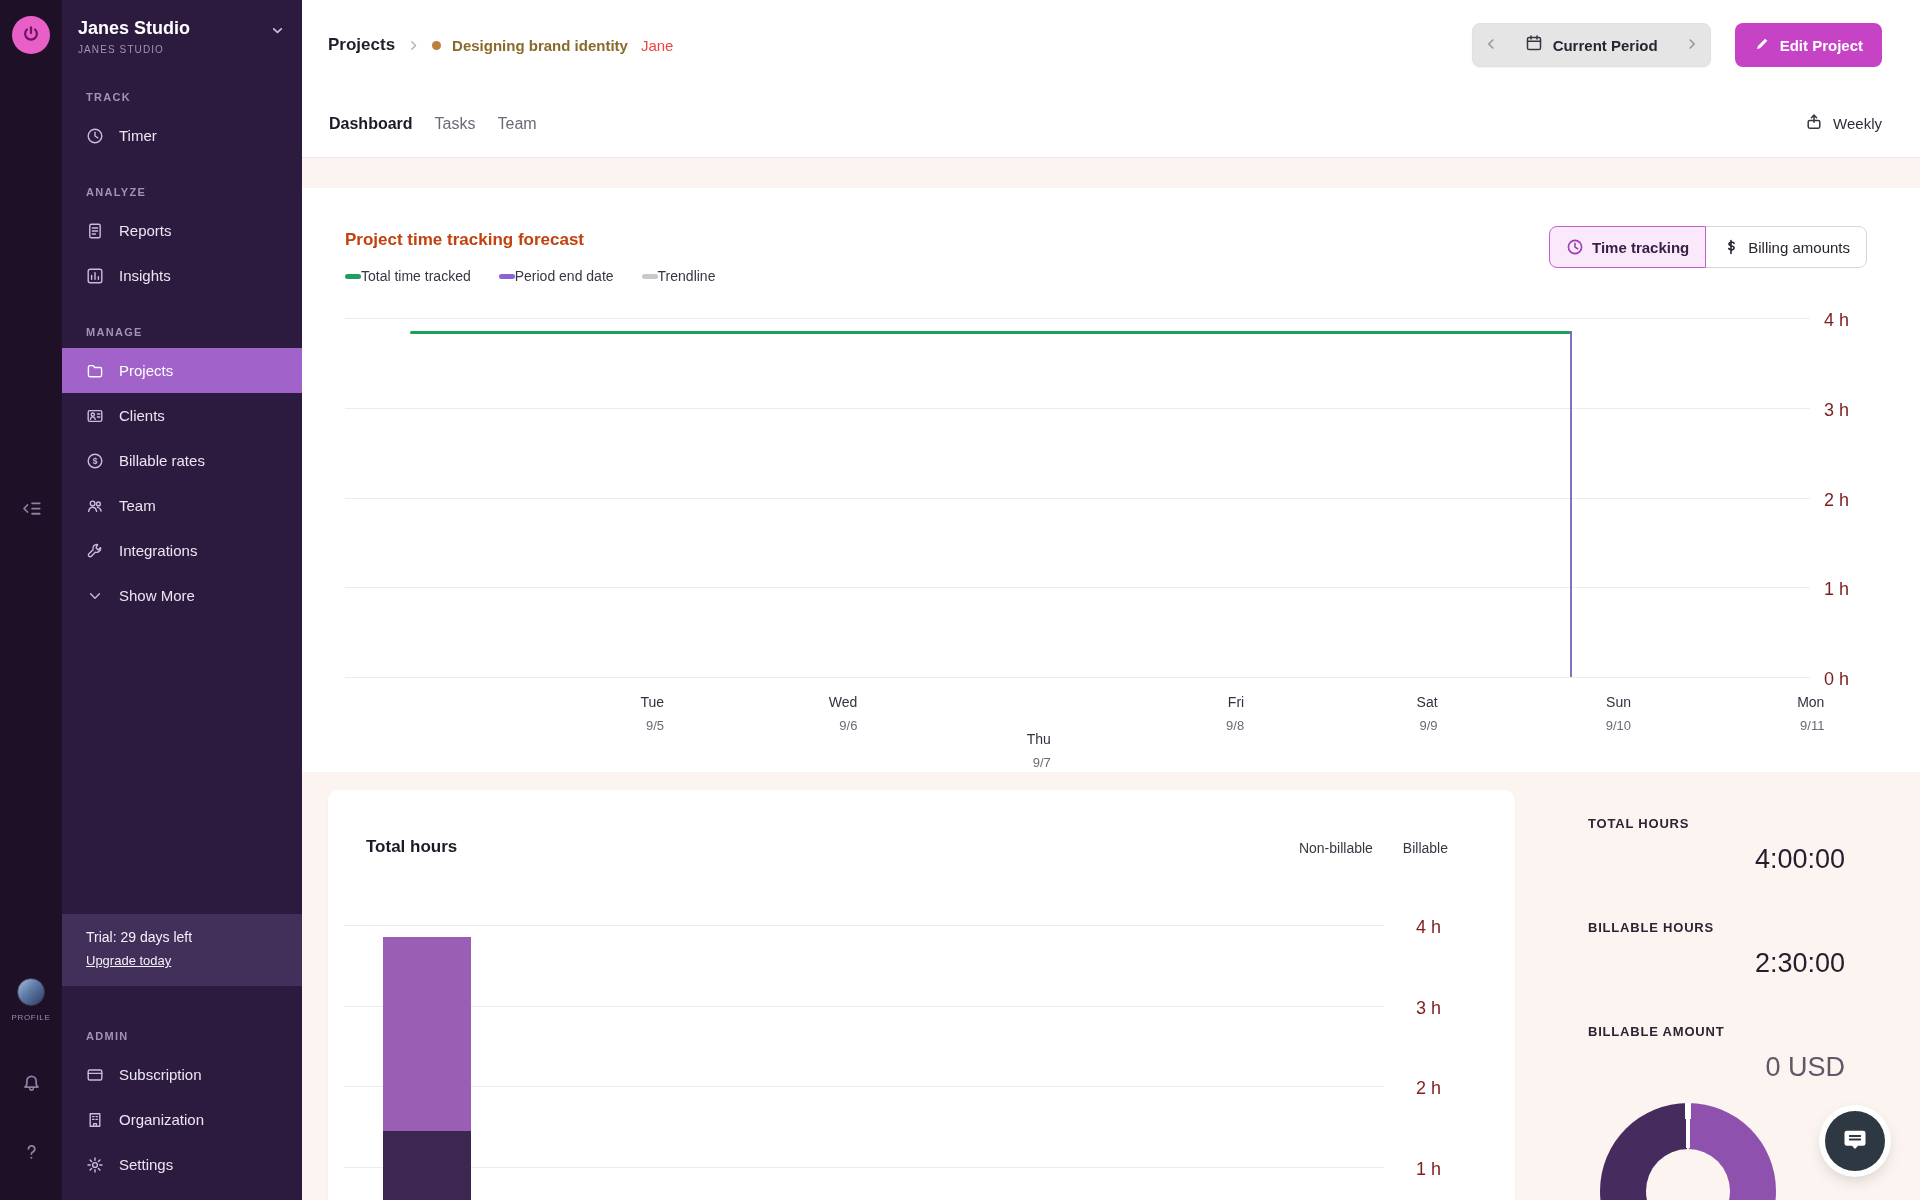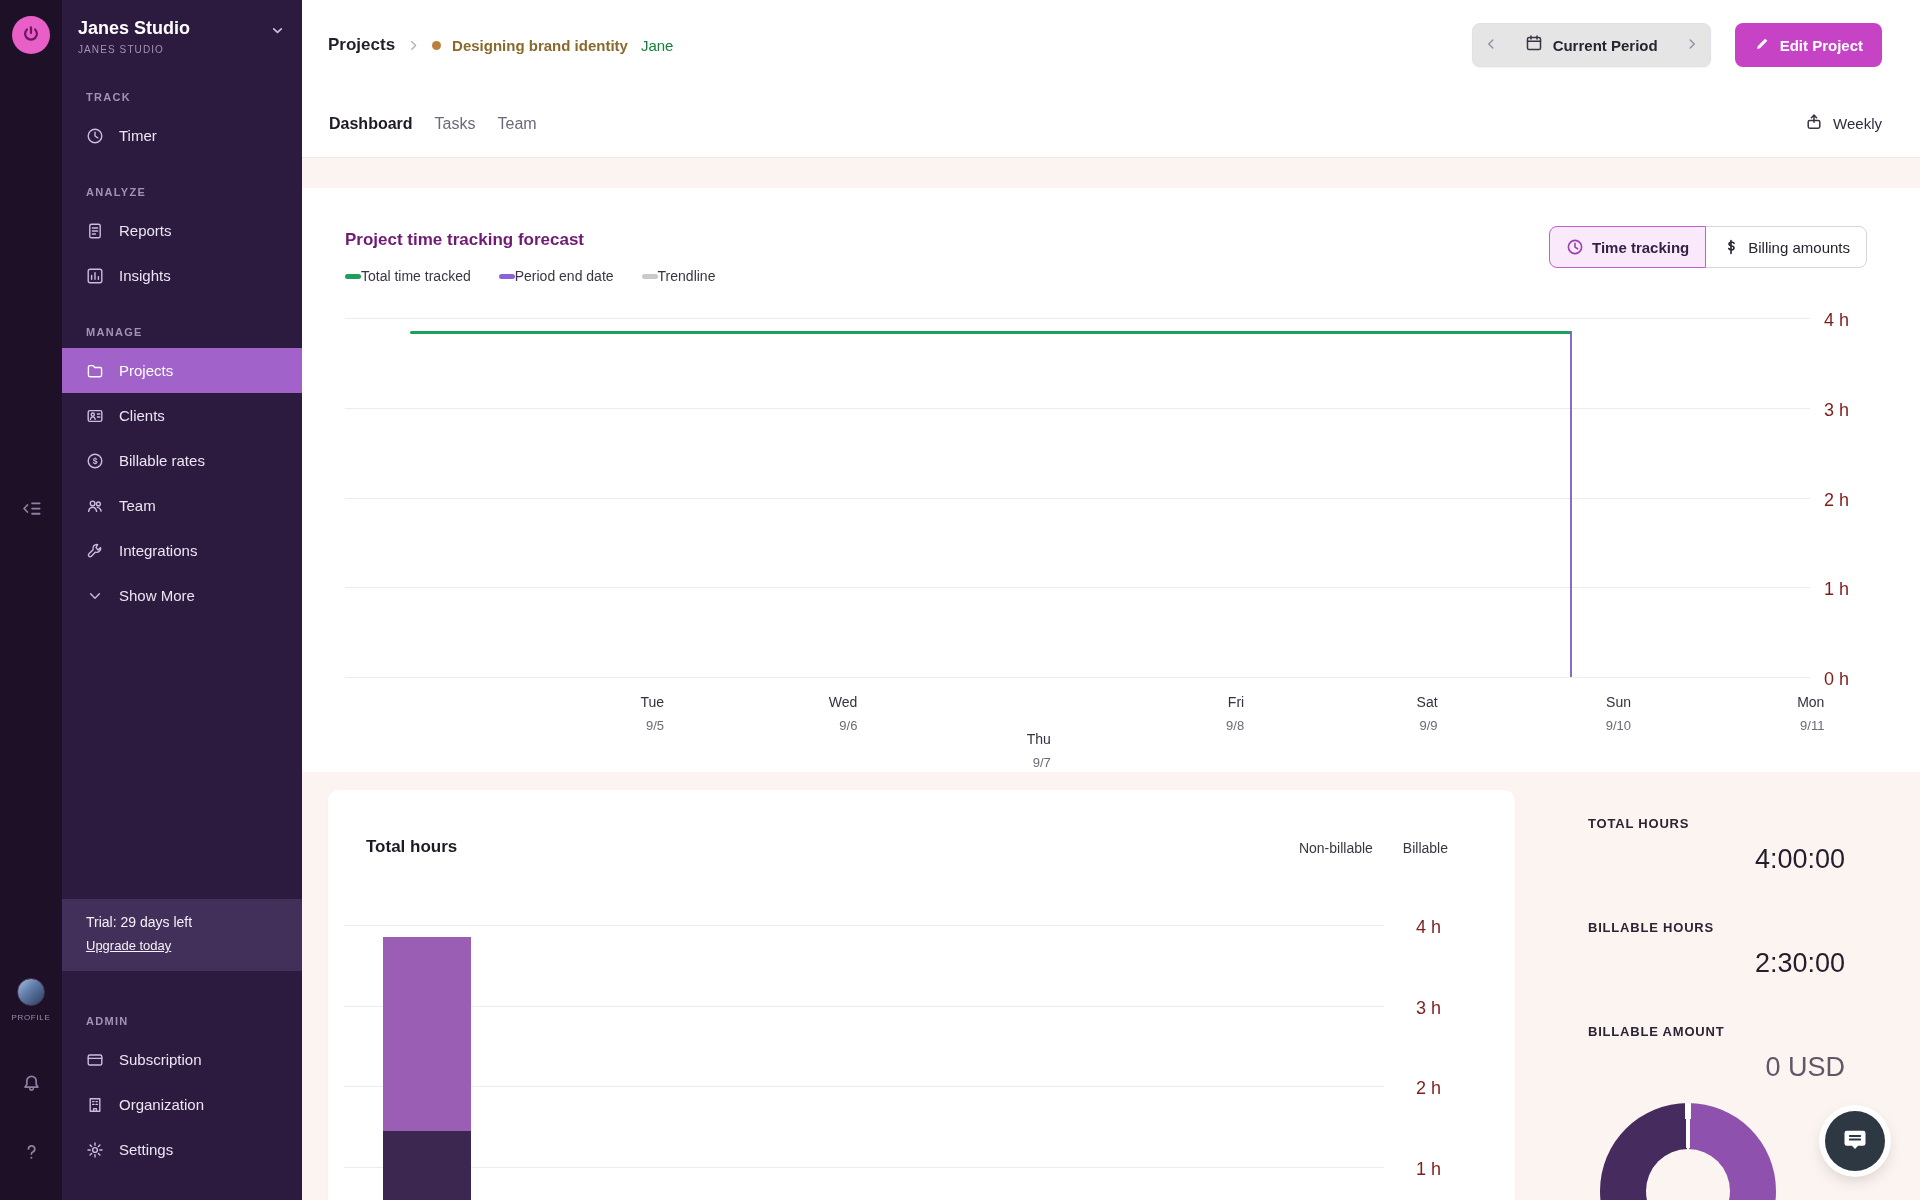--- a/index.html
+++ b/index.html
@@ -29,52 +29,52 @@
   .nav-section-label{margin:28px 0 10px;padding:0 24px;font-size:11px;font-weight:bold;letter-spacing:1.3px;color:#a292b6;flex:none}
   .nav-item{display:flex;align-items:center;gap:15px;height:45px;padding:0 24px;font-size:15px;color:#ece5f3;cursor:pointer;flex:none}
   .nav-item.active{background:#a163c9;color:#fff}
   .nav-icon{width:18px;height:18px;color:#cbbcda;flex:none;display:grid;place-items:center}
   .nav-item.active .nav-icon{color:#fff}
   .nav-icon svg{width:18px;height:18px;fill:none;stroke:currentColor;stroke-width:1.4;stroke-linecap:round;stroke-linejoin:round}
   .sidebar-spacer{flex:1}
   .trial{background:#42305a;padding:15px 24px 17px;flex:none}
   .trial-text{font-size:14px;color:#f5f0f9}
   .trial-link{display:inline-block;margin-top:8px;font-size:13px;color:#f5f0f9;text-decoration:underline;cursor:pointer}
-  .admin{padding-top:16px;padding-bottom:28px;flex:none}
+  .admin{padding-top:16px;padding-bottom:13px;flex:none}
 
   
   .main{position:absolute;left:302px;top:0;right:0;bottom:0;background:#fcf4f1}
   .topbar{height:90px;background:#fff;display:flex;align-items:center;padding:0 38px 0 26px}
   .crumbs{display:flex;align-items:center;gap:11px}
   .crumb-root{font-size:17px;font-weight:bold;color:#241e2b;cursor:pointer}
   .crumb-sep{color:#b7b1bd;display:grid;place-items:center}
   .crumb-sep svg{width:15px;height:15px;fill:none;stroke:currentColor;stroke-width:1.8;stroke-linecap:round;stroke-linejoin:round}
   .proj-dot{width:9px;height:9px;border-radius:50%;background:#bb803e}
   .crumb-project{font-size:15px;font-weight:600;color:#8a6a2c;cursor:pointer}
-  .crumb-client{font-size:15px;color:#15803d;margin-left:2px}
+  .crumb-client{font-size:15px;color:#ef4444;margin-left:2px}
   .top-actions{margin-left:auto;display:flex;align-items:center;gap:24px}
   .period{display:flex;align-items:center;height:44px;background:#e5e5e5;border:1px solid #e3dfe6;border-radius:8px;box-shadow:0 1px 2px rgba(40,30,50,.06)}
   .period-nav{width:36px;height:100%;display:grid;place-items:center;color:#9a93a4;cursor:pointer;background:none;border:none}
   .period-nav svg{width:16px;height:16px;fill:none;stroke:currentColor;stroke-width:1.8;stroke-linecap:round;stroke-linejoin:round}
   .period-mid{display:flex;align-items:center;gap:10px;padding:0 16px;cursor:pointer}
   .period-mid svg{width:18px;height:18px;fill:none;stroke:#3c3444;stroke-width:1.5;stroke-linecap:round;stroke-linejoin:round}
   .period-label{font-size:15px;font-weight:600;color:#2a2331;white-space:nowrap}
   .edit-btn{display:flex;align-items:center;gap:9px;height:44px;padding:0 19px;background:#c643c6;border:none;border-radius:8px;color:#fff;font-size:15px;font-weight:bold;cursor:pointer}
   .edit-btn svg{width:17px;height:17px}
   .tabbar{height:68px;background:#fff;border-bottom:1px solid #ece8ed;display:flex;align-items:center;padding:0 38px 0 27px}
   .tab-list{display:flex;align-items:center;gap:22px}
   .tab{font-size:16px;color:#6f6878;cursor:pointer}
   .tab.active{color:#1f1926;font-weight:bold}
   .weekly{margin-left:auto;display:flex;align-items:center;gap:10px;color:#332c3b;font-size:15px;cursor:pointer}
   .weekly svg{width:18px;height:18px;fill:none;stroke:#3a3342;stroke-width:1.5;stroke-linecap:round;stroke-linejoin:round}
 
   
   .content{position:absolute;top:158px;left:0;right:0;bottom:0}
   .forecast-card{position:absolute;top:30px;left:0;width:1618px;height:584px;background:#fff}
-  .fc-title{position:absolute;left:43px;top:42px;font-size:17px;font-weight:bold;color:#701a75}
+  .fc-title{position:absolute;left:43px;top:42px;font-size:17px;font-weight:bold;color:#c2410c}
   .fc-legend{position:absolute;left:43px;top:80px;display:flex;gap:28px;align-items:center}
   .legend-item{display:flex;align-items:center;font-size:14px;color:#3b3542}
   .legend-swatch{width:16px;height:5px;border-radius:3px}
   .fc-toggles{position:absolute;right:53px;top:38px;display:flex}
   .toggle{display:flex;align-items:center;gap:8px;height:42px;padding:0 16px;background:#fff;border:1px solid #d9d5dd;font-size:15px;color:#29222f;cursor:pointer}
   .toggle:first-child{border-radius:8px 0 0 8px}
   .toggle:last-child{border-radius:0 8px 8px 0;margin-left:-1px}
   .toggle.active{background:#fae9fa;border-color:#c45ecd;color:#351f44;font-weight:600;z-index:1;position:relative}
   .t-icon{display:grid;place-items:center}
   .t-icon svg{width:18px;height:18px;fill:none;stroke:currentColor;stroke-width:1.6;stroke-linecap:round;stroke-linejoin:round}

